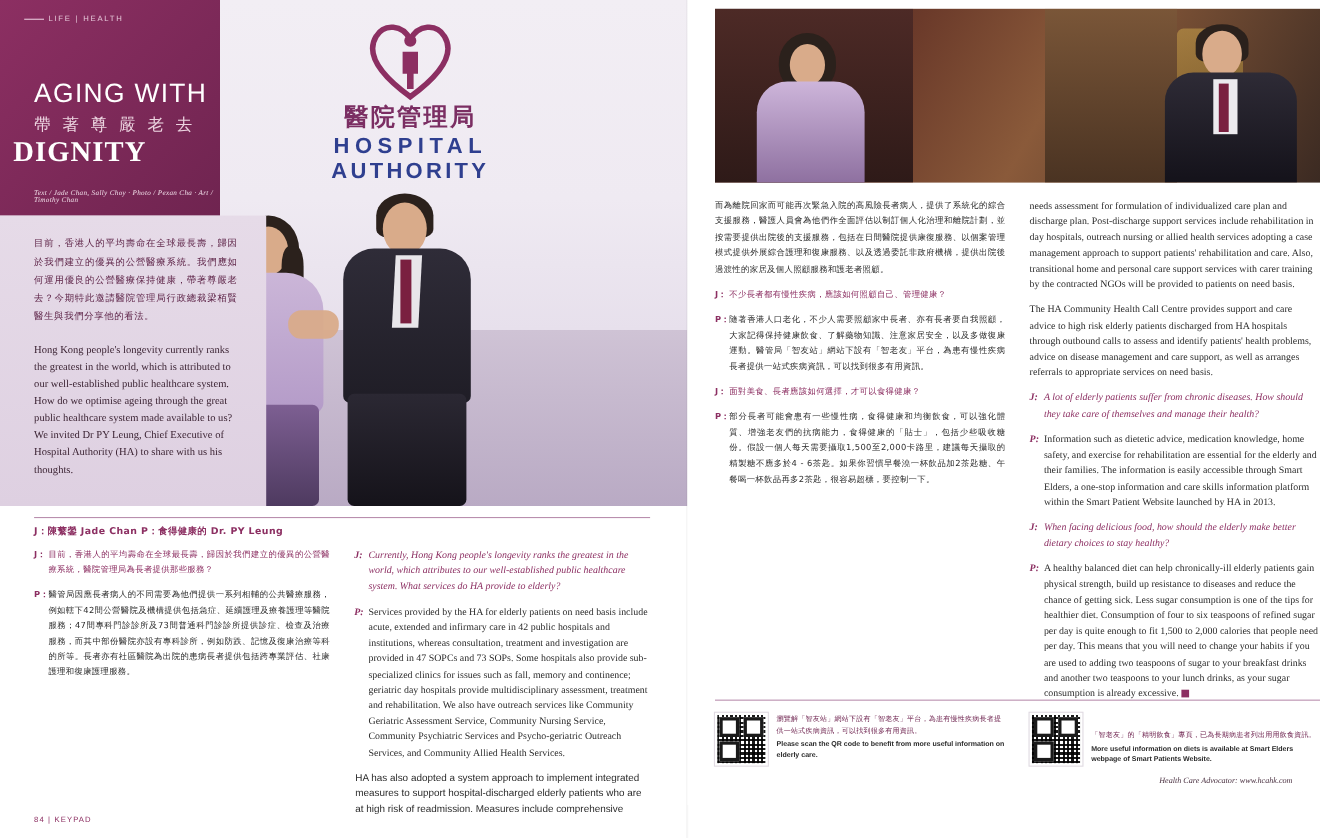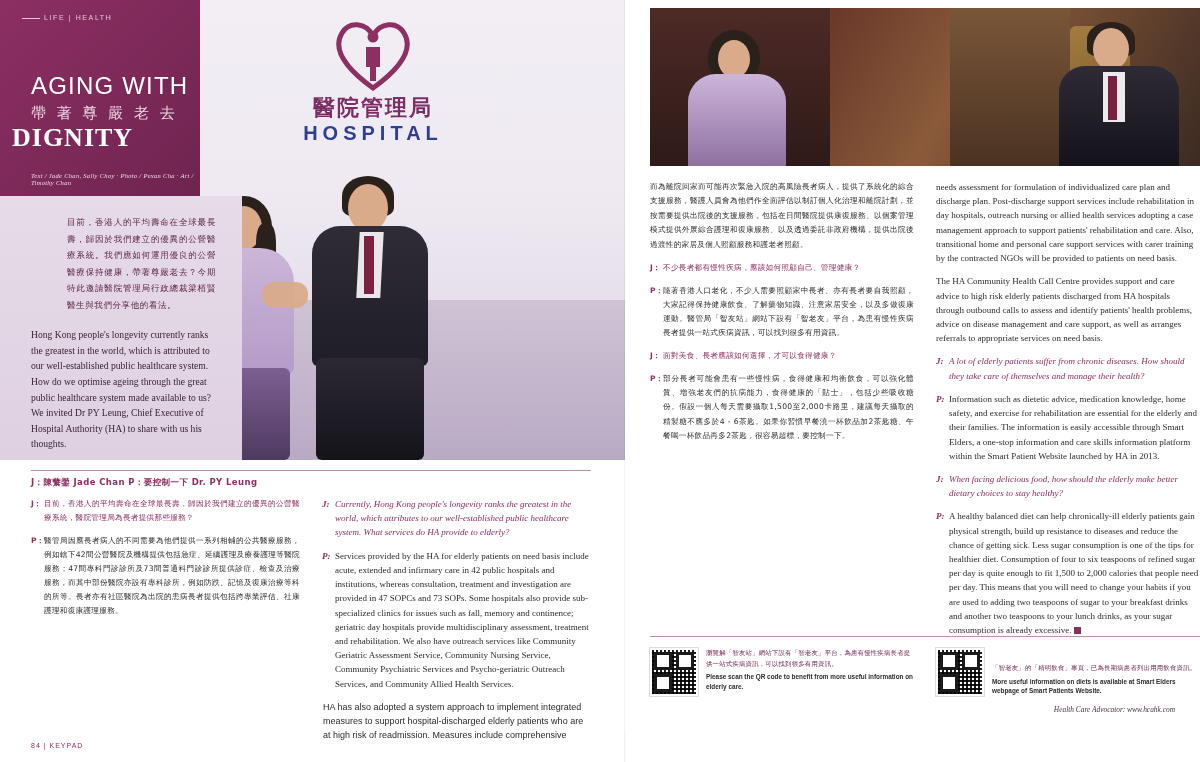--- a/index.html
+++ b/index.html
@@ -107,24 +107,23 @@
 
   
   .intro {
     position: absolute; left: 0; top: 196px; width: 242px; height: 264px;
     background: #e4d8e5;
     background: linear-gradient(180deg, #e6dbe8 0%, #ded0e1 100%);
     padding: 18px 26px 0 31px;
     box-sizing: border-box;
   }
   .intro-cn {
-    font-family: Liberation Sans, sans-serif;
+    font-family: Liberation Mono, monospace;
     font-size: 8.5px; line-height: 1.95; color: #5d2347; letter-spacing: .6px;
     text-align: justify;
-    margin-left: 36px;
   }
   .intro-en {
     margin-top: 14px;
     font-family: "Liberation Serif", serif;
     font-size: 9.6px; line-height: 1.62; color: #3b2333; text-align: left;
   }
 
   
   .lp-rule {
     position: absolute; left: 31px; top: 470px; width: 560px; height: 1px;
@@ -295,20 +294,21 @@
       <div class="ha-logo">
         <div class="ha-heart">
           <svg width="86" height="78" viewBox="0 0 86 78">
             <path d="M43 74 C10 50 4 32 12 19 C19 7 36 8 43 22 C50 8 67 7 74 19 C82 32 76 50 43 74 Z" fill="none" stroke="#8c2f62" stroke-width="5"></path>
             <circle cx="43" cy="23" r="5.5" fill="#8c2f62"></circle>
             <path d="M36 33 h14 v20 h-4 v14 h-6 v-14 h-4 z" fill="#8c2f62"></path>
           </svg>
         </div>
         <div class="ha-cn">醫院管理局</div>
         <div class="ha-en1">HOSPITAL</div>
+        <div class="ha-en2">AUTHORITY</div>
       </div>
 
       <div class="person-l">
         <div class="p-hair" style="left:38px; top:0; width:56px; height:62px;"></div>
         <div class="p-head" style="left:48px; top:10px; width:36px; height:44px;"></div>
         <div class="p-hair" style="left:34px; top:28px; width:20px; height:54px; border-radius:40% 40% 60% 60%;"></div>
         <div class="p-hair" style="left:78px; top:28px; width:20px; height:54px; border-radius:40% 40% 60% 60%;"></div>
         <div class="p-body" style="left:20px; top:52px; width:96px; height:128px; background:linear-gradient(180deg,#cbb6d8 0%, #b49bc8 100%); border-radius:34px 34px 10px 10px;"></div>
         <div class="p-body" style="left:24px; top:172px; width:88px; height:92px; background:linear-gradient(180deg,#7d5f92 0%, #4e3a60 100%); border-radius:6px;"></div>
       </div>
@@ -334,21 +334,21 @@
         <div class="credits">Text / Jade Chan, Sally Choy · Photo / Pexan Cha · Art / Timothy Chan</div>
       </div>
     </div>
 
     <div class="intro">
       <div class="intro-cn">目前，香港人的平均壽命在全球最長壽，歸因於我們建立的優異的公營醫療系統。我們應如何運用優良的公營醫療保持健康，帶著尊嚴老去？今期特此邀請醫院管理局行政總裁梁栢賢醫生與我們分享他的看法。</div>
       <div class="intro-en">Hong Kong people's longevity currently ranks the greatest in the world, which is attributed to our well-established public healthcare system. How do we optimise ageing through the great public healthcare system made available to us? We invited Dr PY Leung, Chief Executive of Hospital Authority (HA) to share with us his thoughts.</div>
     </div>
 
     <div class="lp-rule"></div>
-    <div class="qa-names">J：陳蘩鎣 Jade Chan      P：要控制一下 Dr. PY Leung</div>
+    <div class="qa-names">J：陳蘩鎣 Jade Chan      P：食得健康的 Dr. PY Leung</div>
 
     <div class="lp-cols">
       <div class="lp-col">
         <div class="qa-row">
           <div class="qa-mark">J：</div>
           <div class="qa-text-cn q">目前，香港人的平均壽命在全球最長壽，歸因於我們建立的優異的公營醫療系統，醫院管理局為長者提供那些服務？</div>
         </div>
         <div class="qa-row">
           <div class="qa-mark">P：</div>
           <div class="qa-text-cn">醫管局因應長者病人的不同需要為他們提供一系列相輔的公共醫療服務，例如轄下42間公營醫院及機構提供包括急症、延續護理及療養護理等醫院服務；47間專科門診診所及73間普通科門診診所提供診症、檢查及治療服務，而其中部份醫院亦設有專科診所，例如防跌、記憶及復康治療等科的所等。長者亦有社區醫院為出院的患病長者提供包括跨專業評估、社康護理和復康護理服務。</div>

